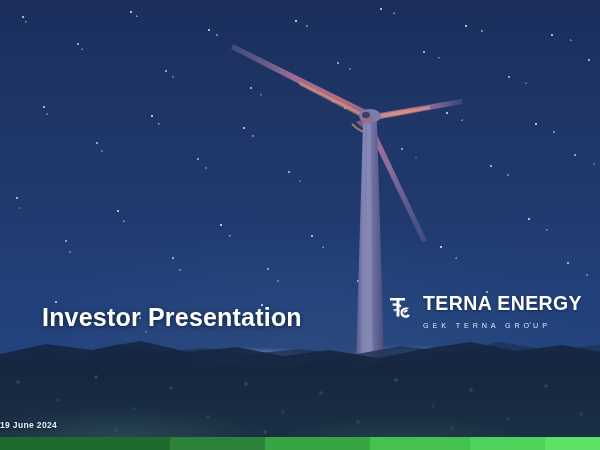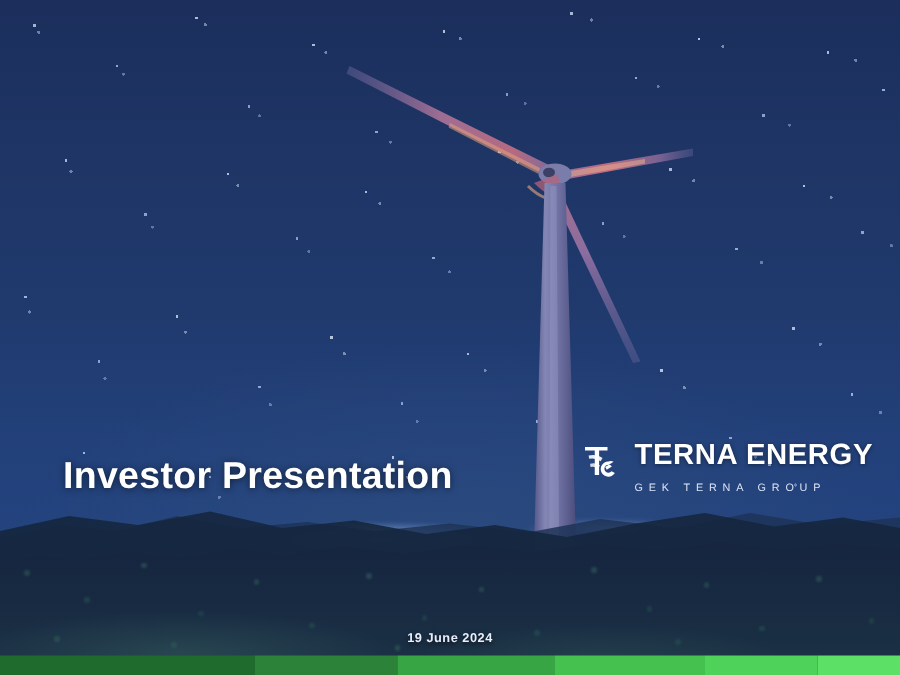--- a/index.html
+++ b/index.html
@@ -171,21 +171,21 @@
     color: #ffffff;
     letter-spacing: .2px;
     text-shadow: 0 1px 5px rgba(0,0,0,.55);
     white-space: nowrap;
   }
 
   .date {
     position: absolute;
     left: 0; top: 420px;
     width: 600px;
-    text-align: center;
+    text-align: left;
     font-size: 8.5px;
     font-weight: bold;
     color: #e8eefb;
     letter-spacing: .35px;
     text-shadow: 0 1px 3px rgba(0,0,0,.6);
   }
 
   
   .logo {
     position: absolute;

